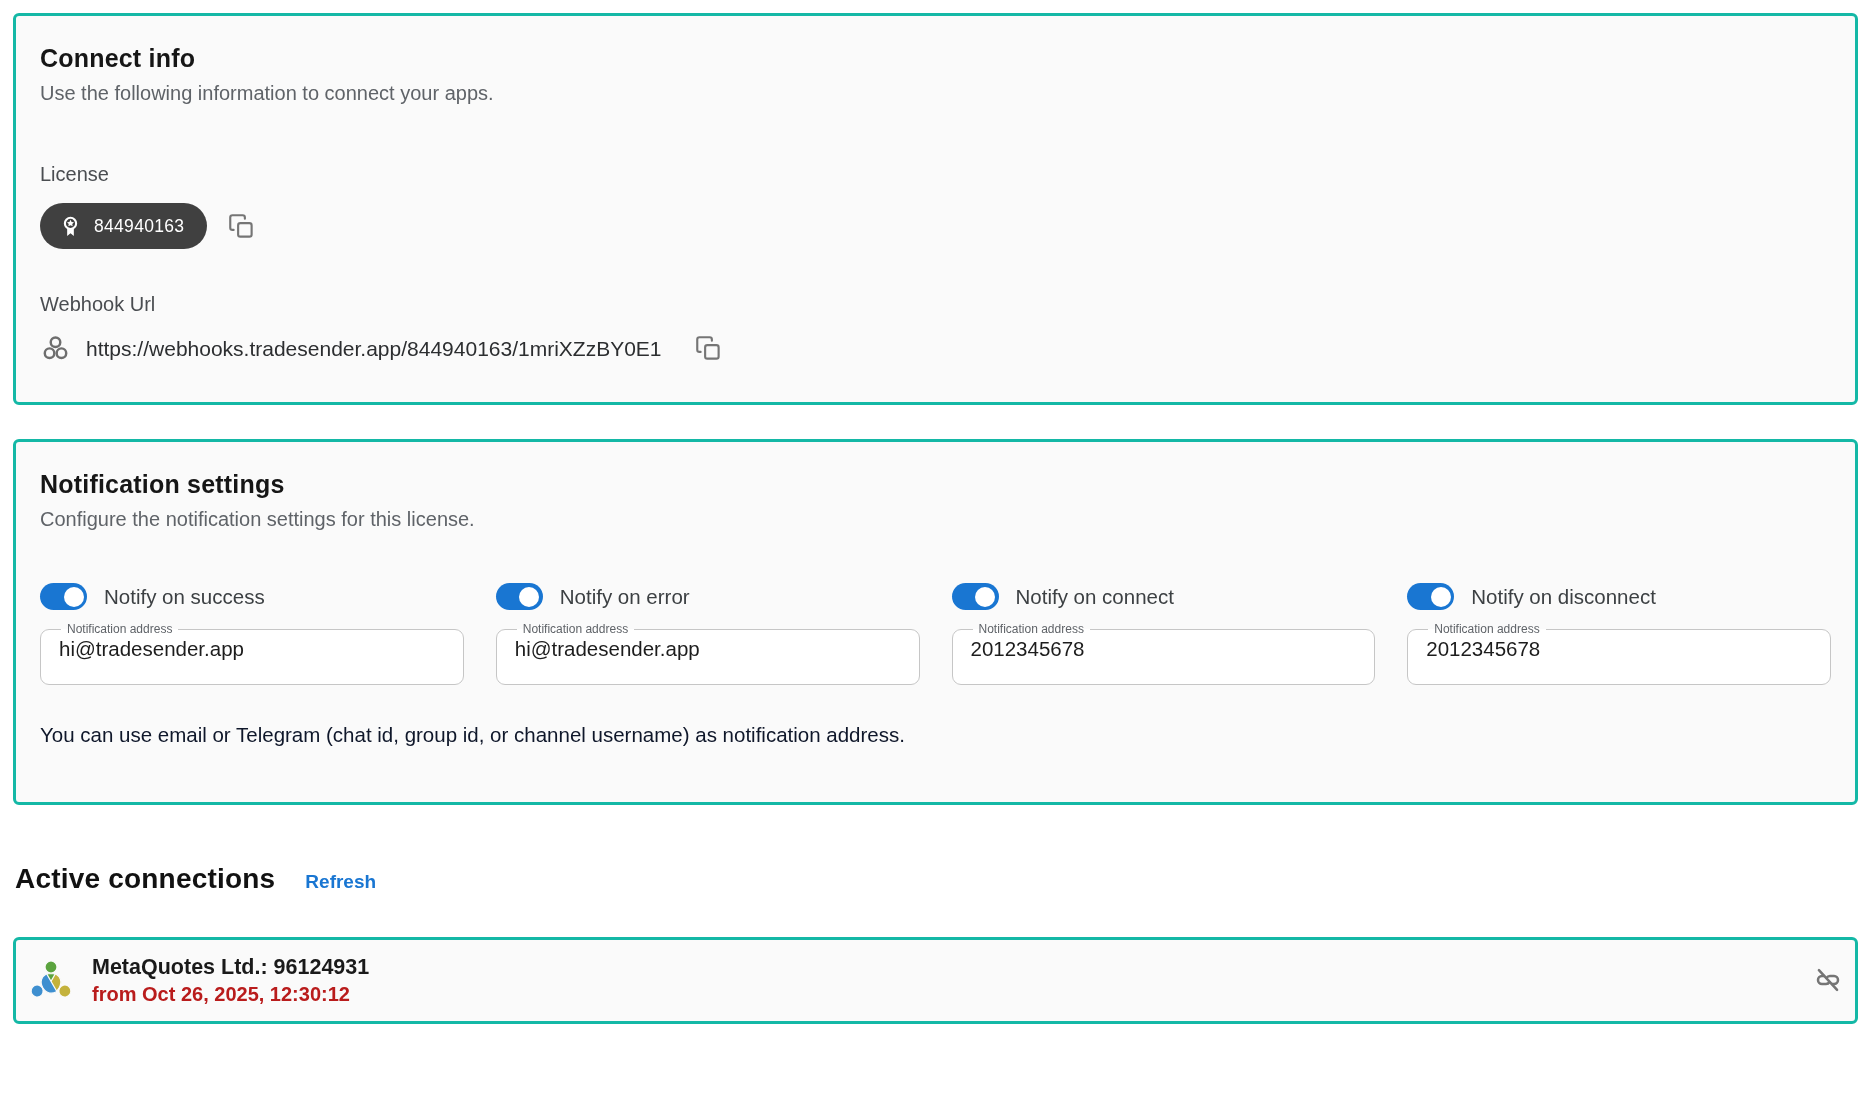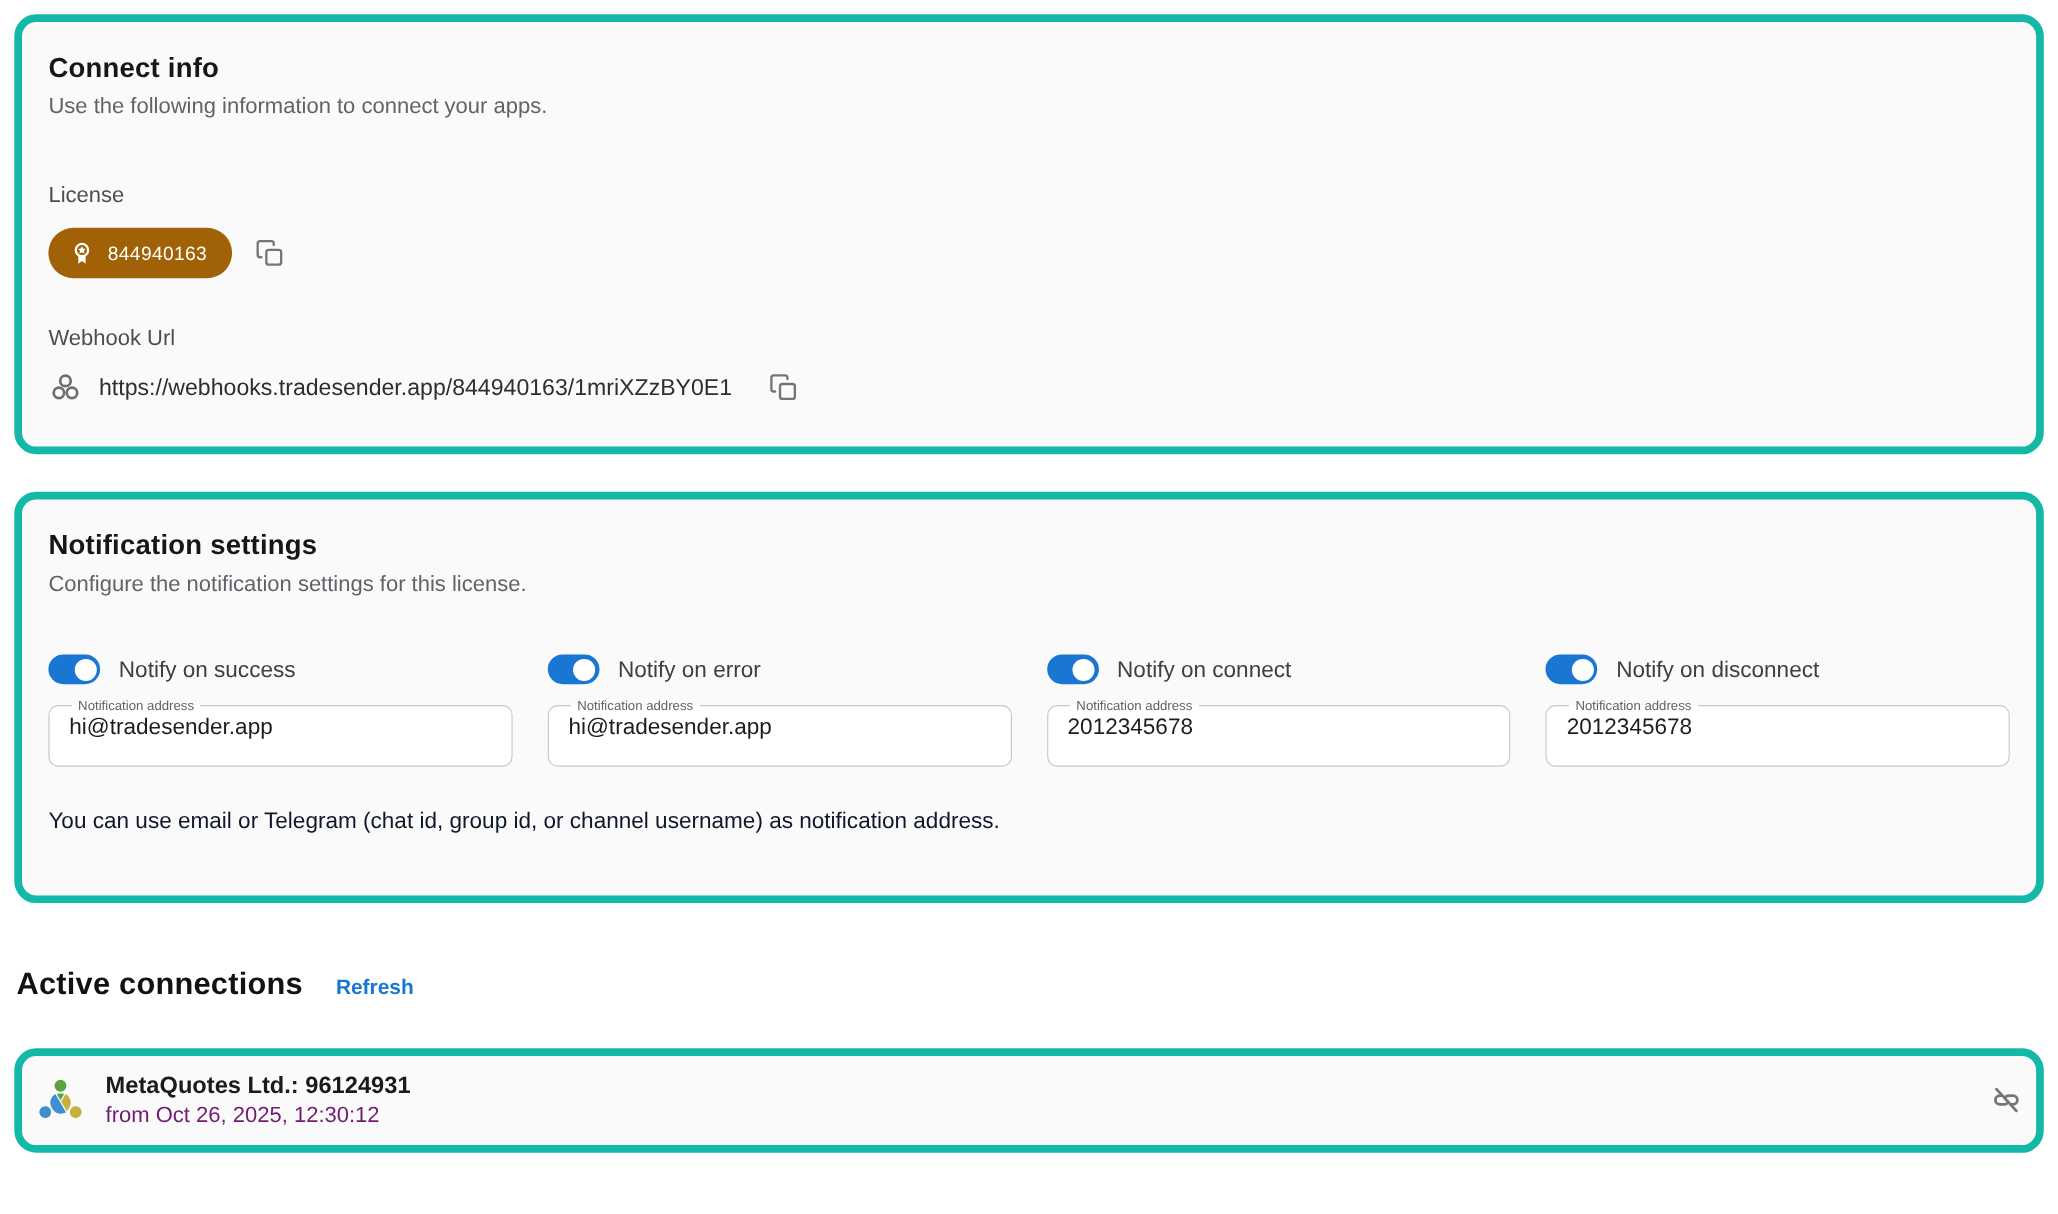--- a/index.html
+++ b/index.html
@@ -8,41 +8,41 @@
     width:1871px; height:1104px;
     background:#ffffff;
     font-family:"Liberation Sans", sans-serif;
     color:#202124;
     overflow:hidden;
   }
   .page { padding:13px 13px 0 13px; }
 
   .card {
     background:#fafafa;
-    border:7px solid #14b8a6;
-    border-radius:20px;
+    border:3px solid #14b8a6;
+    border-radius:6px;
   }
   .card1 { padding:28px 24px 38px 24px; }
   .card2 { margin-top:34px; padding:28px 24px 34px 24px; }
 
   .card-title {
     font-size:25px; font-weight:700; color:#161616;
     letter-spacing:.2px; margin:0 0 9px 0;
   }
   .card-sub { font-size:20px; color:#5f6368; margin:0; }
 
   
   .connect-grid { display:flex; margin-top:58px; }
   .col-license { width:754px; flex:0 0 auto; }
   .col-secret  { flex:1; }
   .field-label { font-size:20px; color:#4a4d51; margin:0 0 17px 0; }
   .badge-row { display:flex; align-items:center; }
   .badge {
     display:inline-flex; align-items:center; gap:11px;
-    background:#a16207; color:#ffffff;
+    background:#404040; color:#ffffff;
     height:46px; border-radius:24px; padding:0 23px 0 18px;
     font-size:17.5px; letter-spacing:.3px;
   }
   .icon-btn {
     background:none; border:none; padding:0; margin-left:21px;
     display:flex; align-items:center; cursor:pointer;
   }
   .webhook-label { margin-top:44px; }
   .webhook-row { display:flex; align-items:center; gap:15px; margin-top:16px; }
   .webhook-row .icon-btn { margin-left:18px; }
@@ -89,21 +89,21 @@
   .refresh-link {
     background:none; border:none; padding:0; cursor:pointer;
     font-family:inherit; font-size:19px; font-weight:700; color:#1976d2;
   }
   .card3 {
     margin-top:42px; padding:15px 11px;
     display:flex; align-items:center;
   }
   .conn-text { margin-left:17px; }
   .conn-name { font-size:21.5px; font-weight:700; color:#1a1a1a; }
-  .conn-since { font-size:20px; color:#701a75; margin-top:3px; }
+  .conn-since { font-size:20px; color:#b91c1c; margin-top:3px;font-weight:bold; }
   .disconnect-btn {
     background:none; border:none; padding:0; margin-left:auto;
     display:flex; align-items:center; cursor:pointer;
   }
 </style>
 </head>
 <body>
 
 <div class="page">
 

